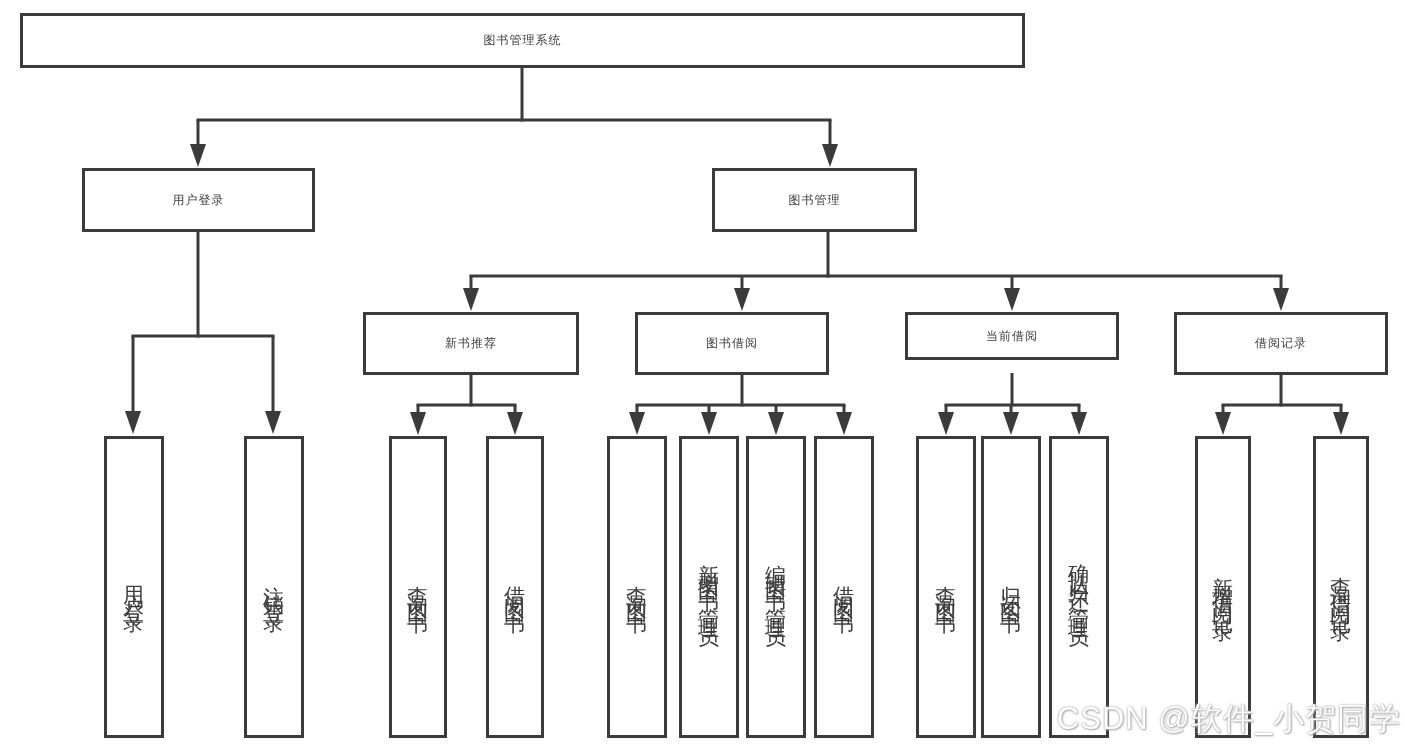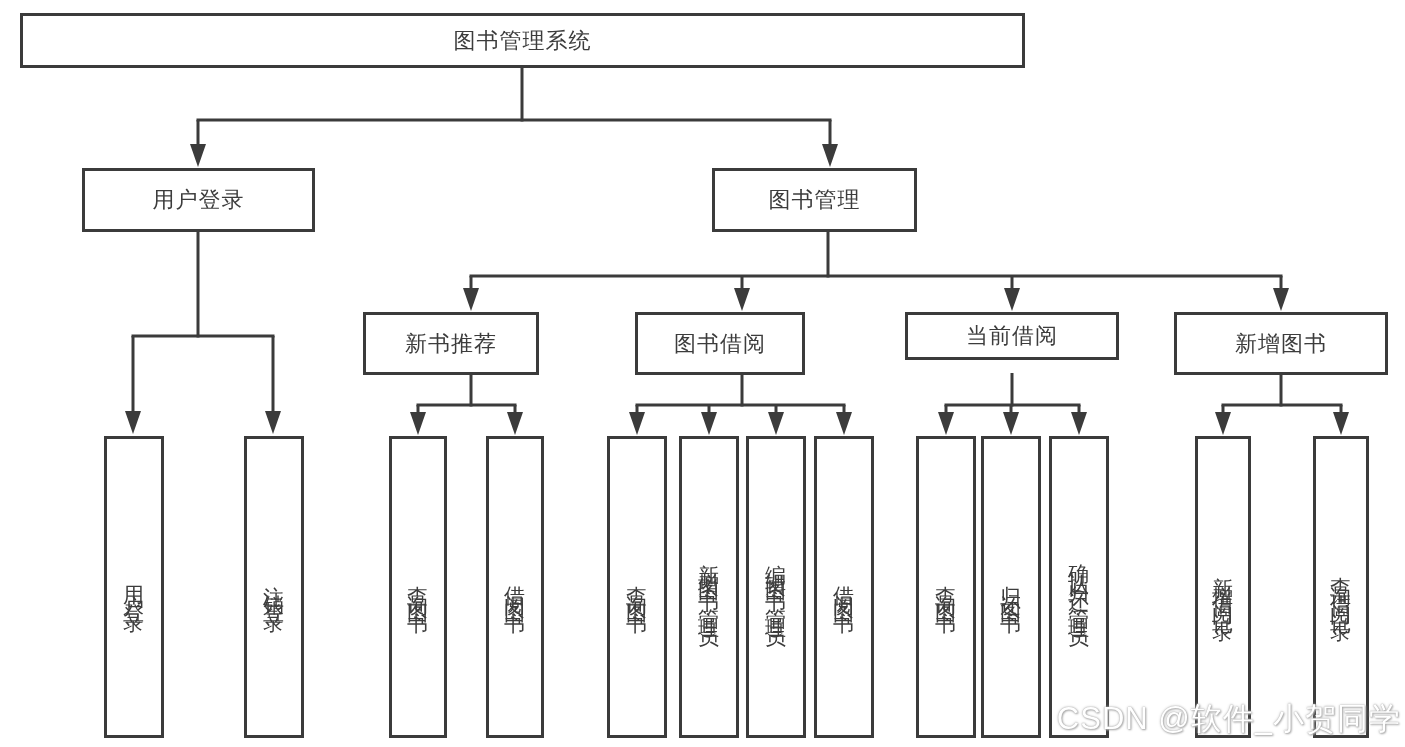--- a/index.html
+++ b/index.html
@@ -24,21 +24,21 @@
     width: 1405px; height: 747px;
     color: var(--line);
   }
   .hbox {
     position: absolute;
     border: 3px solid var(--line);
     background: #ffffff;
     display: flex;
     align-items: center;
     justify-content: center;
-    font-size: 22px;
+    font-size: 12px;
     letter-spacing: 1px;
     color: var(--text);
   }
   .leaf {
     position: absolute;
     top: 436px;
     height: 302px;
     border: 3px solid var(--line);
     background: #ffffff;
     display: flex;
@@ -134,24 +134,24 @@
       <polygon points="1223,435 1215,412 1231,412"></polygon>
       <polygon points="1341,435 1333,412 1349,412"></polygon>
     </g>
   </svg>
 
   <div class="hbox" style="left:20px; top:13px; width:1005px; height:55px;">图书管理系统</div>
 
   <div class="hbox" style="left:82px; top:168px; width:233px; height:64px;">用户登录</div>
   <div class="hbox" style="left:712px; top:168px; width:205px; height:64px;">图书管理</div>
 
-  <div class="hbox" style="left:363px; top:312px; width:176px; height:63px;">新书推荐</div>
-  <div class="hbox" style="left:635px; top:312px; width:170px; height:63px;">图书借阅</div>
+  <div class="hbox" style="left:363px; top:312px; width:216px; height:63px;">新书推荐</div>
+  <div class="hbox" style="left:635px; top:312px; width:194px; height:63px;">图书借阅</div>
   <div class="hbox" style="left:905px; top:312px; width:214px; height:48px;">当前借阅</div>
-  <div class="hbox" style="left:1174px; top:312px; width:214px; height:63px;">新增图书</div>
+  <div class="hbox" style="left:1174px; top:312px; width:214px; height:63px;">借阅记录</div>
 
   <div class="leaf" style="left:104px; width:60px;">
     <span class="vtext">用户登录</span>
   </div>
   <div class="leaf" style="left:244px; width:60px;">
     <span class="vtext">注销登录</span>
   </div>
 
   <div class="leaf" style="left:389px; width:58px;">
     <span class="vtext">查询图书</span>

